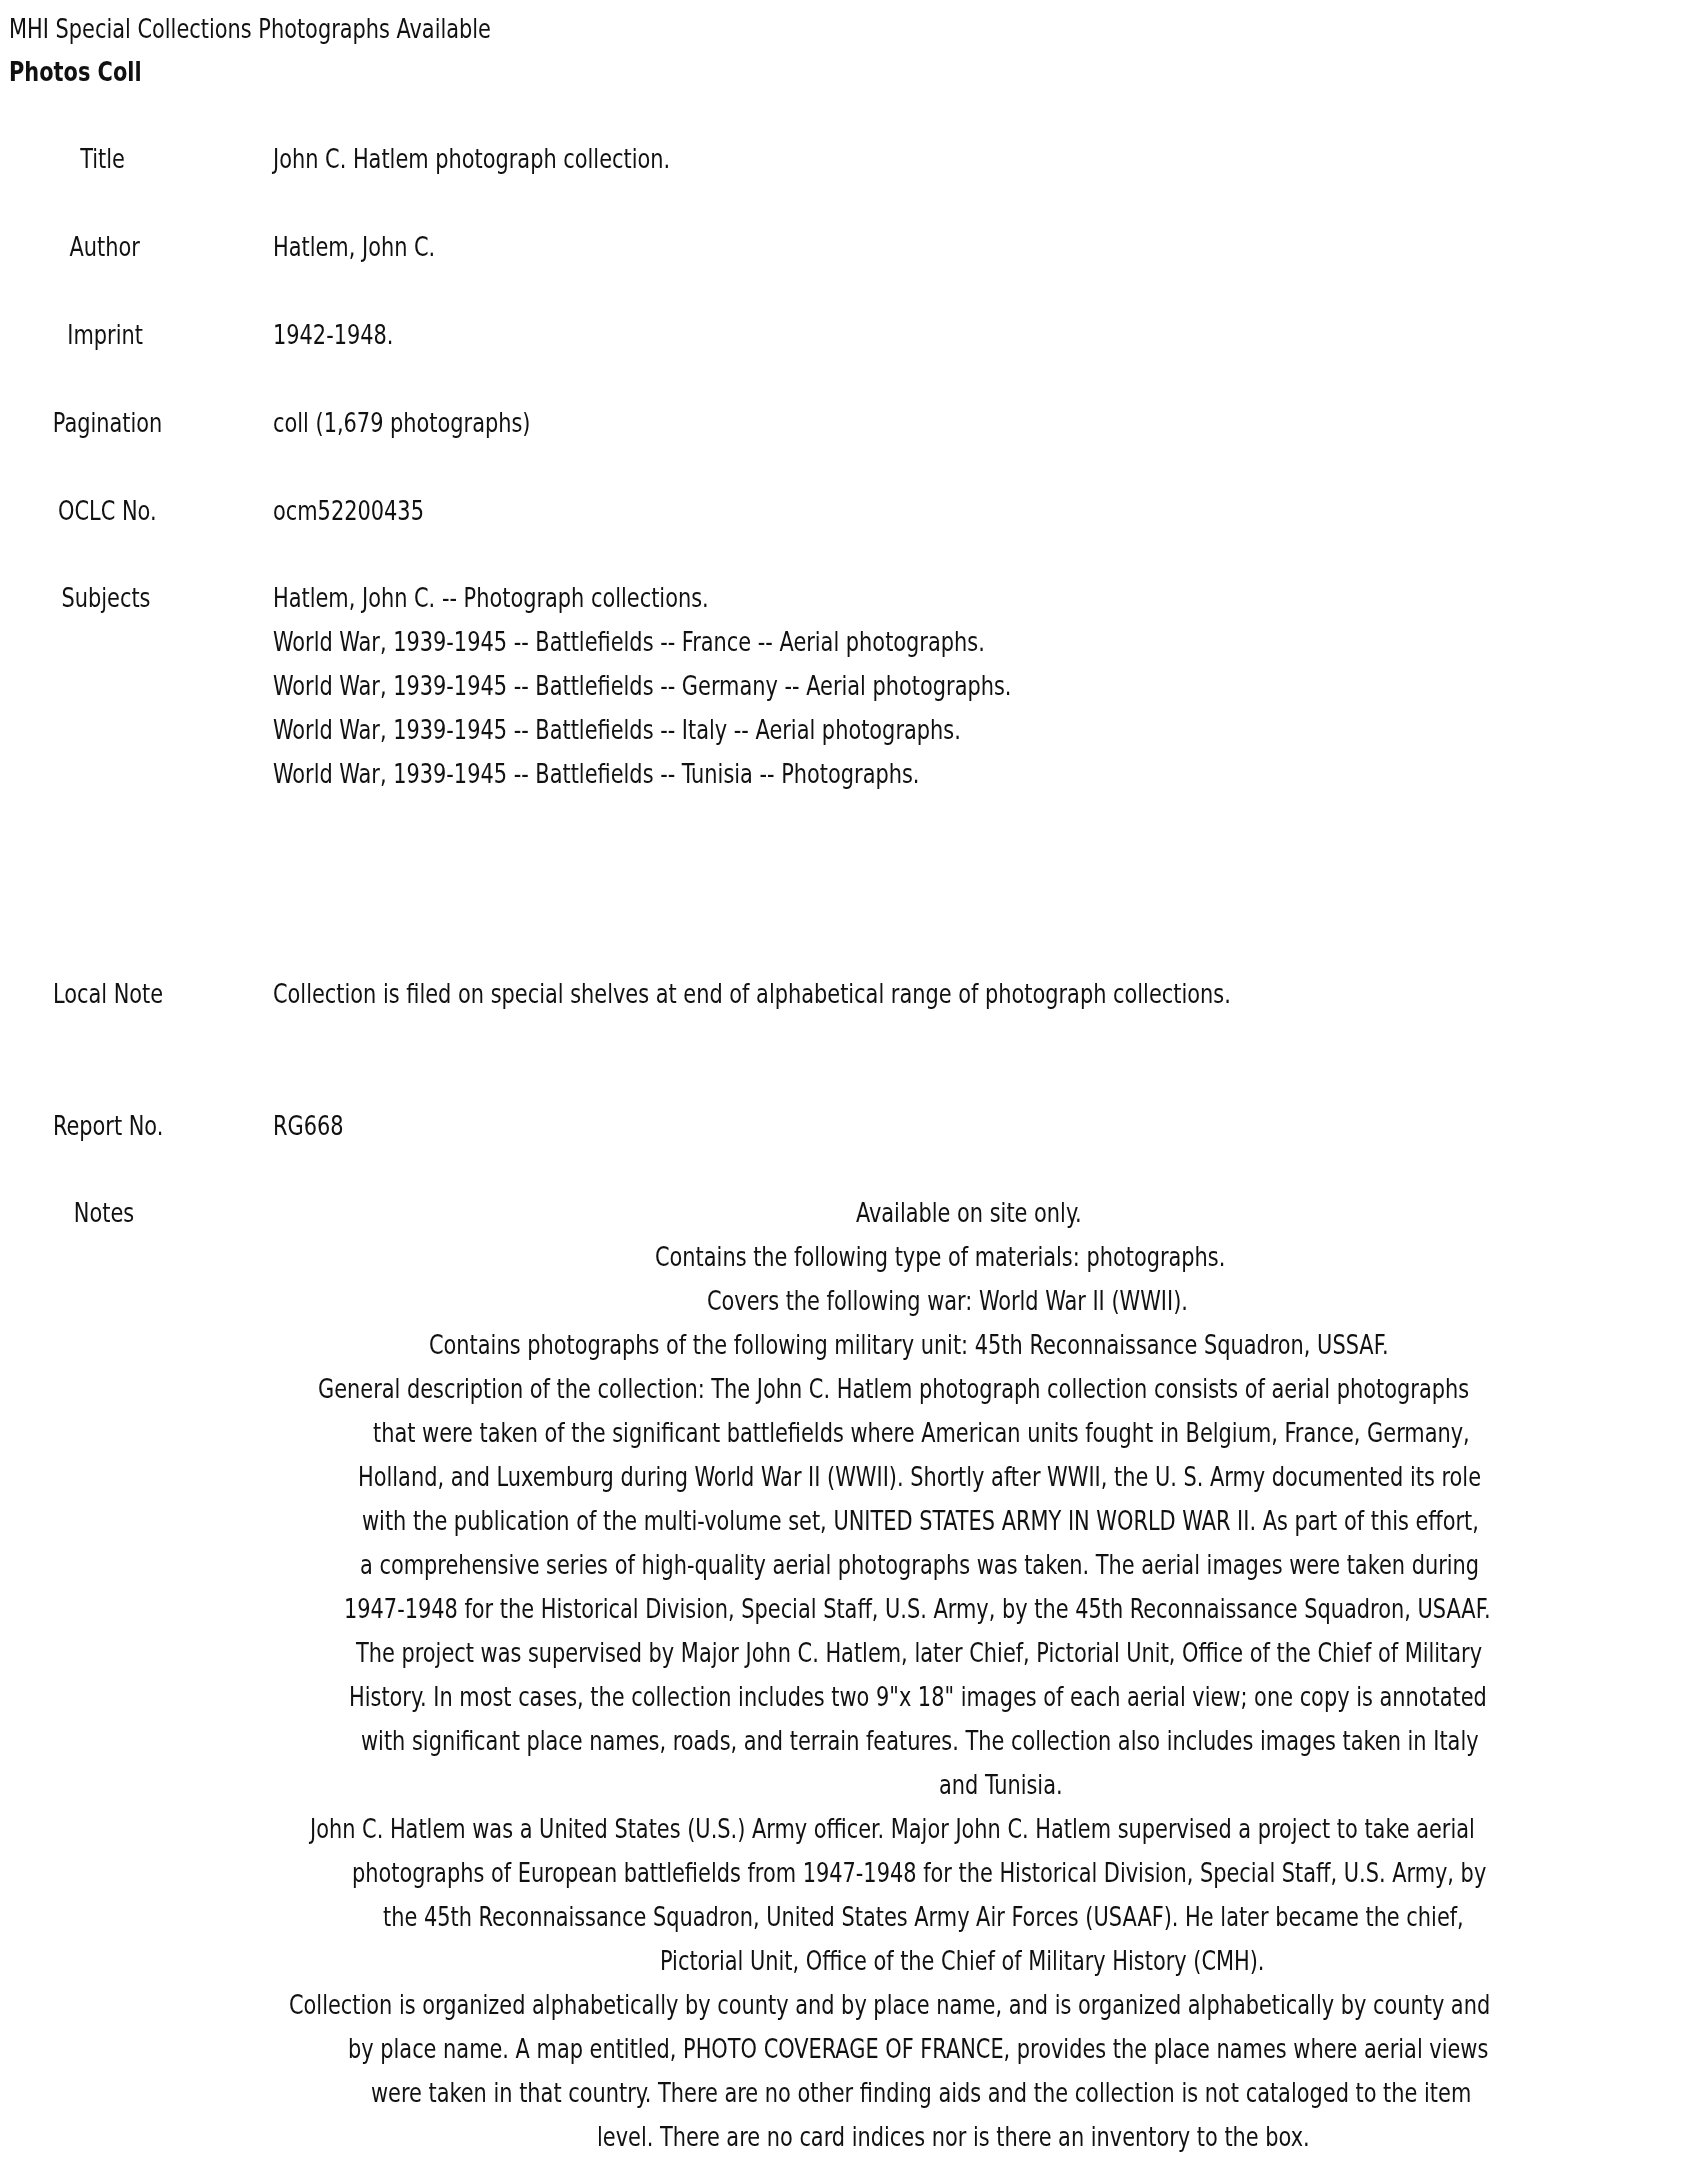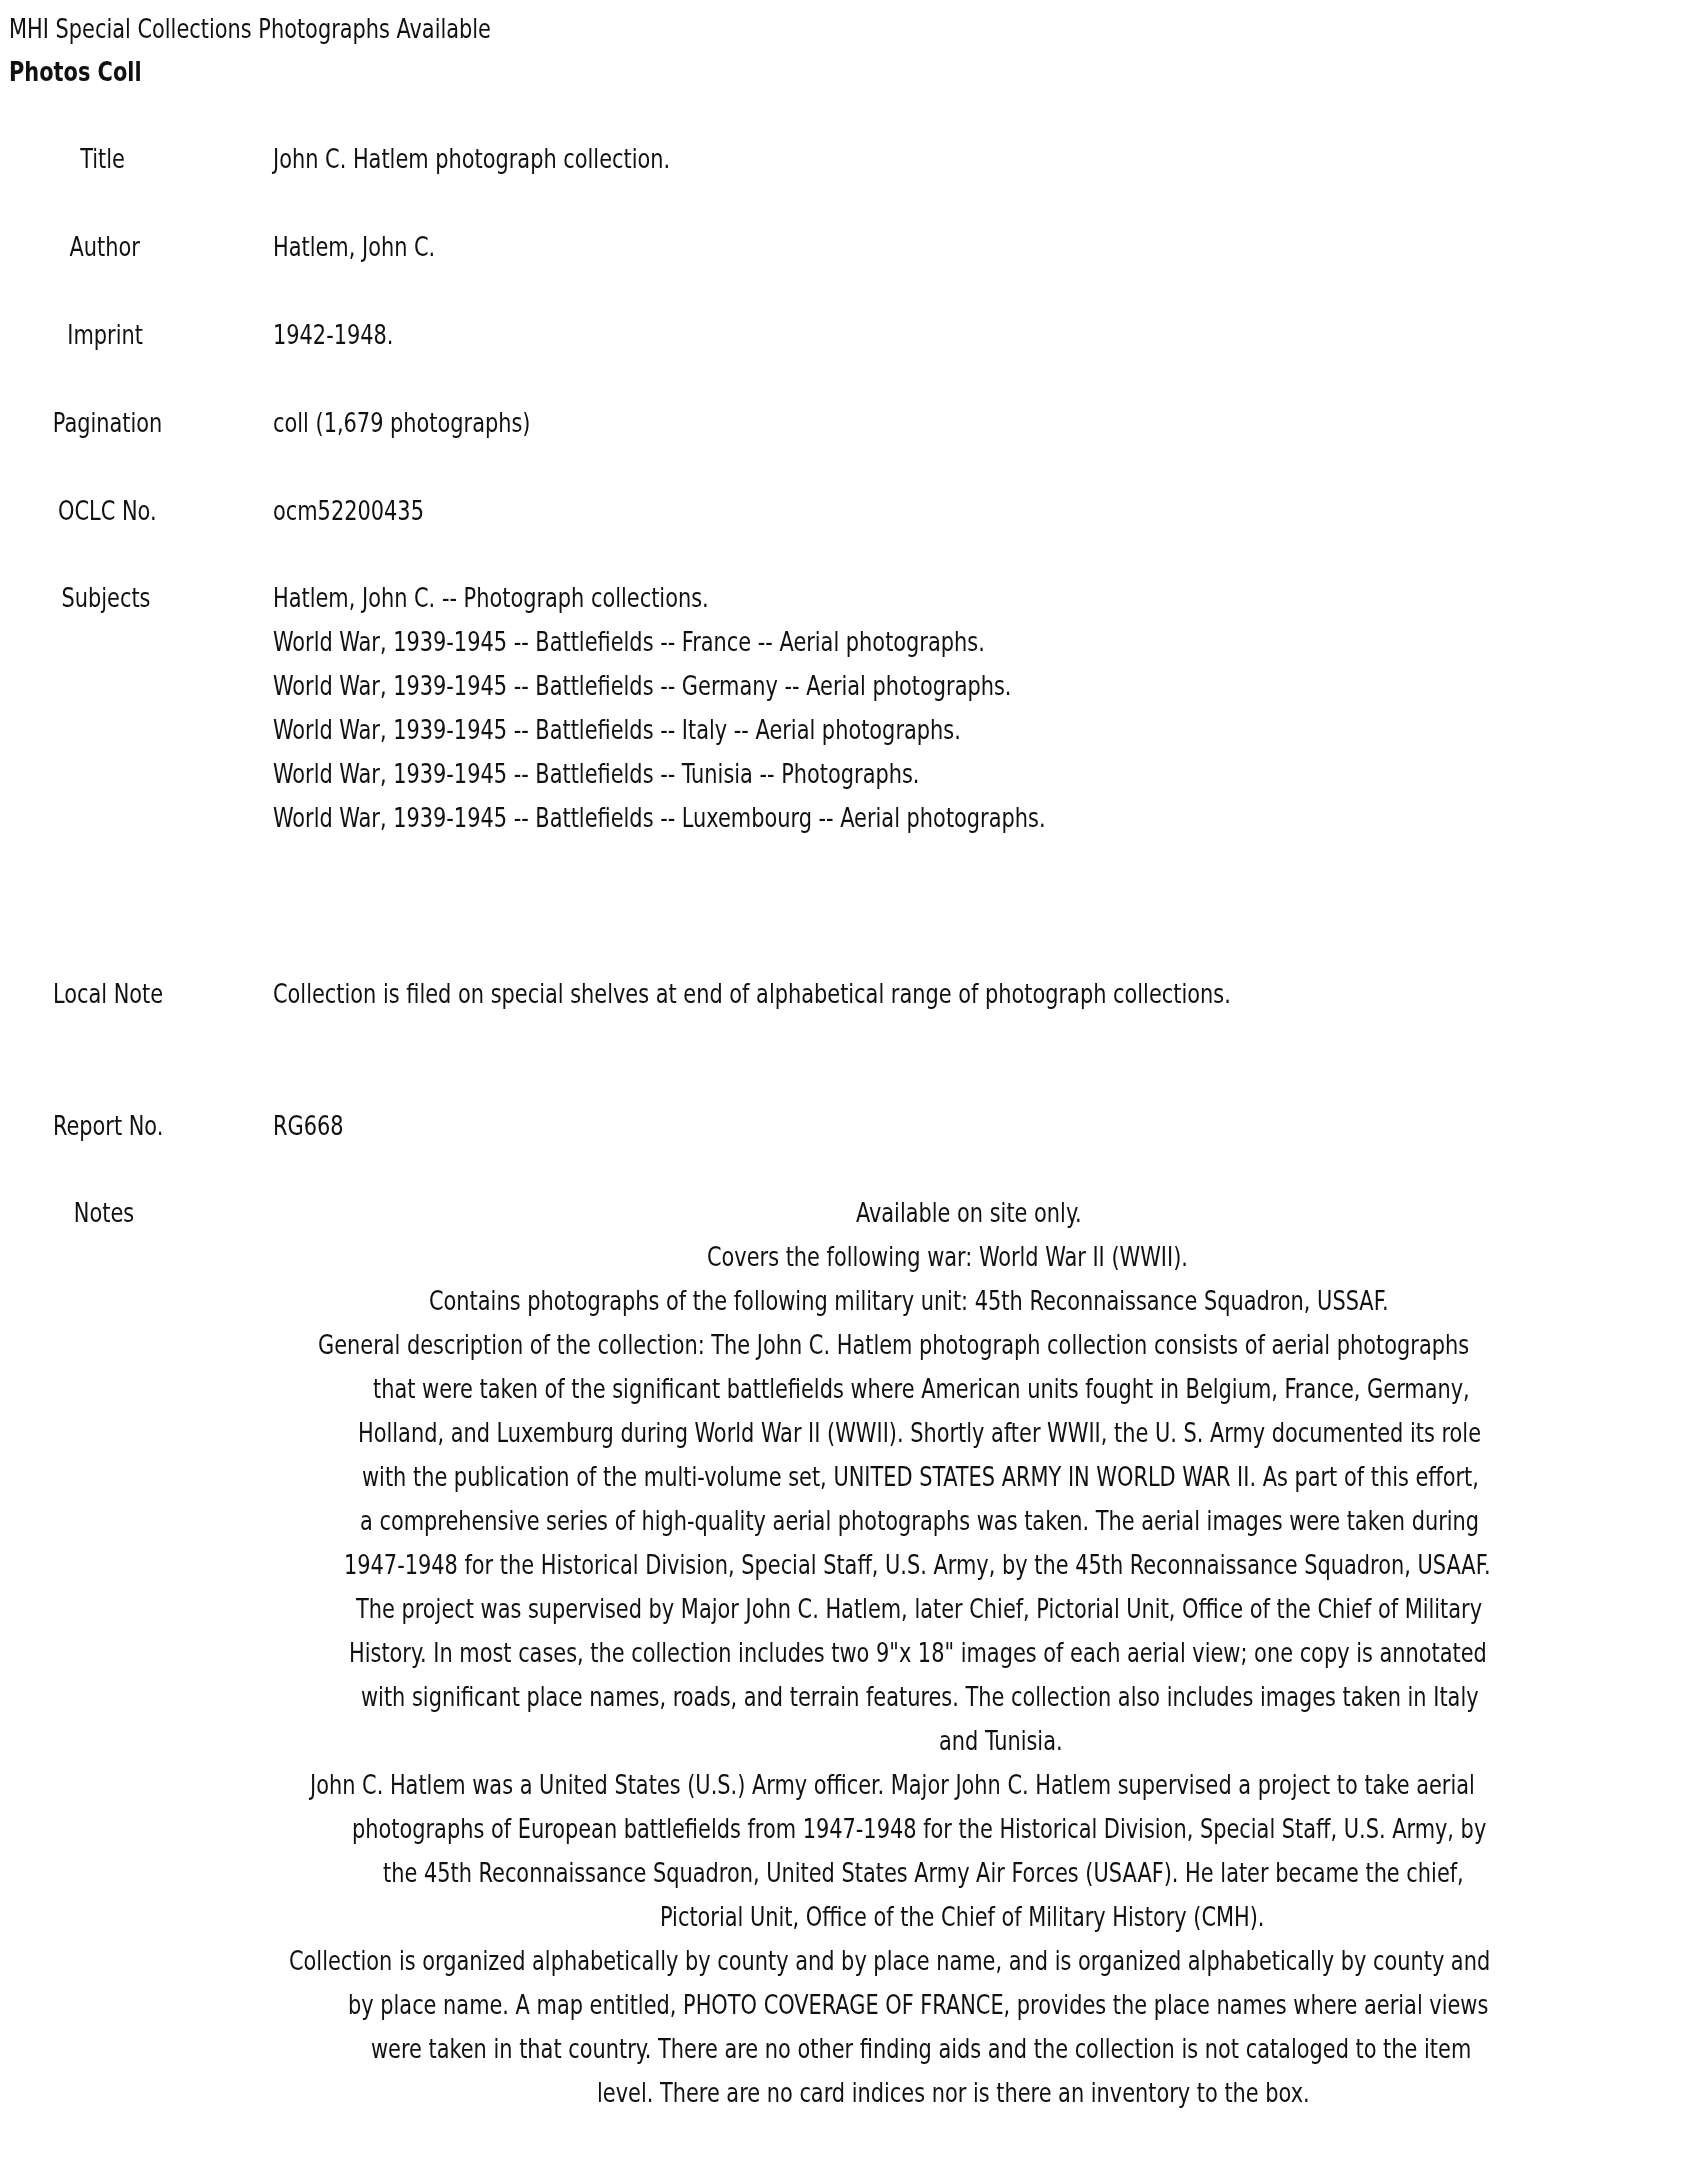--- a/index.html
+++ b/index.html
@@ -66,21 +66,20 @@
 </div>
 
 <div class="field" style="top:576px">
   <div class="label"><span style="display: inline-block; white-space: nowrap; transform-origin: 100% 0px; transform: scaleX(0.86);">Subjects</span></div>
   <div class="values">
     <div class="line"><span style="display: inline-block; white-space: nowrap; transform-origin: 0px 0px; transform: scaleX(0.86);">Hatlem, John C. -- Photograph collections.</span></div>
     <div class="line"><span style="display: inline-block; white-space: nowrap; transform-origin: 0px 0px; transform: scaleX(0.86);">World War, 1939-1945 -- Battlefields -- France -- Aerial photographs.</span></div>
     <div class="line"><span style="display: inline-block; white-space: nowrap; transform-origin: 0px 0px; transform: scaleX(0.86);">World War, 1939-1945 -- Battlefields -- Germany -- Aerial photographs.</span></div>
     <div class="line"><span style="display: inline-block; white-space: nowrap; transform-origin: 0px 0px; transform: scaleX(0.86);">World War, 1939-1945 -- Battlefields -- Italy -- Aerial photographs.</span></div>
     <div class="line"><span style="display: inline-block; white-space: nowrap; transform-origin: 0px 0px; transform: scaleX(0.86);">World War, 1939-1945 -- Battlefields -- Tunisia -- Photographs.</span></div>
-    <div class="line"><span style="display: inline-block; white-space: nowrap; transform-origin: 0px 0px; transform: scaleX(0.86);">World War, 1939-1945 -- Battlefields -- Luxembourg -- Aerial photographs.</span></div>
   </div>
 </div>
 
 <div class="field" style="top:972px">
   <div class="label"><span style="display: inline-block; white-space: nowrap; transform-origin: 100% 0px; transform: scaleX(0.86);">Local Note</span></div>
   <div class="values">
     <div class="line"><span style="display: inline-block; white-space: nowrap; transform-origin: 0px 0px; transform: scaleX(0.86);">Collection is filed on special shelves at end of alphabetical range of photograph collections.</span></div>
   </div>
 </div>
 
@@ -89,20 +88,23 @@
   <div class="values">
       <div class="line"><span style="display: inline-block; white-space: nowrap; transform-origin: 0px 0px; transform: scaleX(0.86);">RG668</span></div>
     </div>
 </div>
 
 <div class="field" style="top:1191px">
   <div class="label"><span style="display: inline-block; white-space: nowrap; transform-origin: 100% 0px; transform: scaleX(0.86);">Notes</span></div>
   <div class="values" id="notes-values">
       <div class="para">
         <div class="first"><span style="display: inline-block; white-space: nowrap; transform-origin: 0px 0px; transform: scaleX(0.86);">Available on site only.</span></div>
+      </div>
+      <div class="para">
+        <div class="first"><span style="display: inline-block; white-space: nowrap; transform-origin: 0px 0px; transform: scaleX(0.86);">Contains the following type of materials: photographs.</span></div>
       </div>
       <div class="para">
         <div class="first"><span style="display: inline-block; white-space: nowrap; transform-origin: 0px 0px; transform: scaleX(0.86);">Covers the following war: World War II (WWII).</span></div>
       </div>
       <div class="para">
         <div class="first"><span style="display: inline-block; white-space: nowrap; transform-origin: 0px 0px; transform: scaleX(0.86);">Contains photographs of the following military unit: 45th Reconnaissance Squadron, USSAF.</span></div>
       </div>
       <div class="para">
         <div class="first"><span style="display: inline-block; white-space: nowrap; transform-origin: 0px 0px; transform: scaleX(0.86);">General description of the collection: The John C. Hatlem photograph collection consists of aerial photographs</span></div>
         <div class="cont"><span style="display: inline-block; white-space: nowrap; transform-origin: 0px 0px; transform: scaleX(0.86);">that were taken of the significant battlefields where American units fought in Belgium, France, Germany,</span></div>

